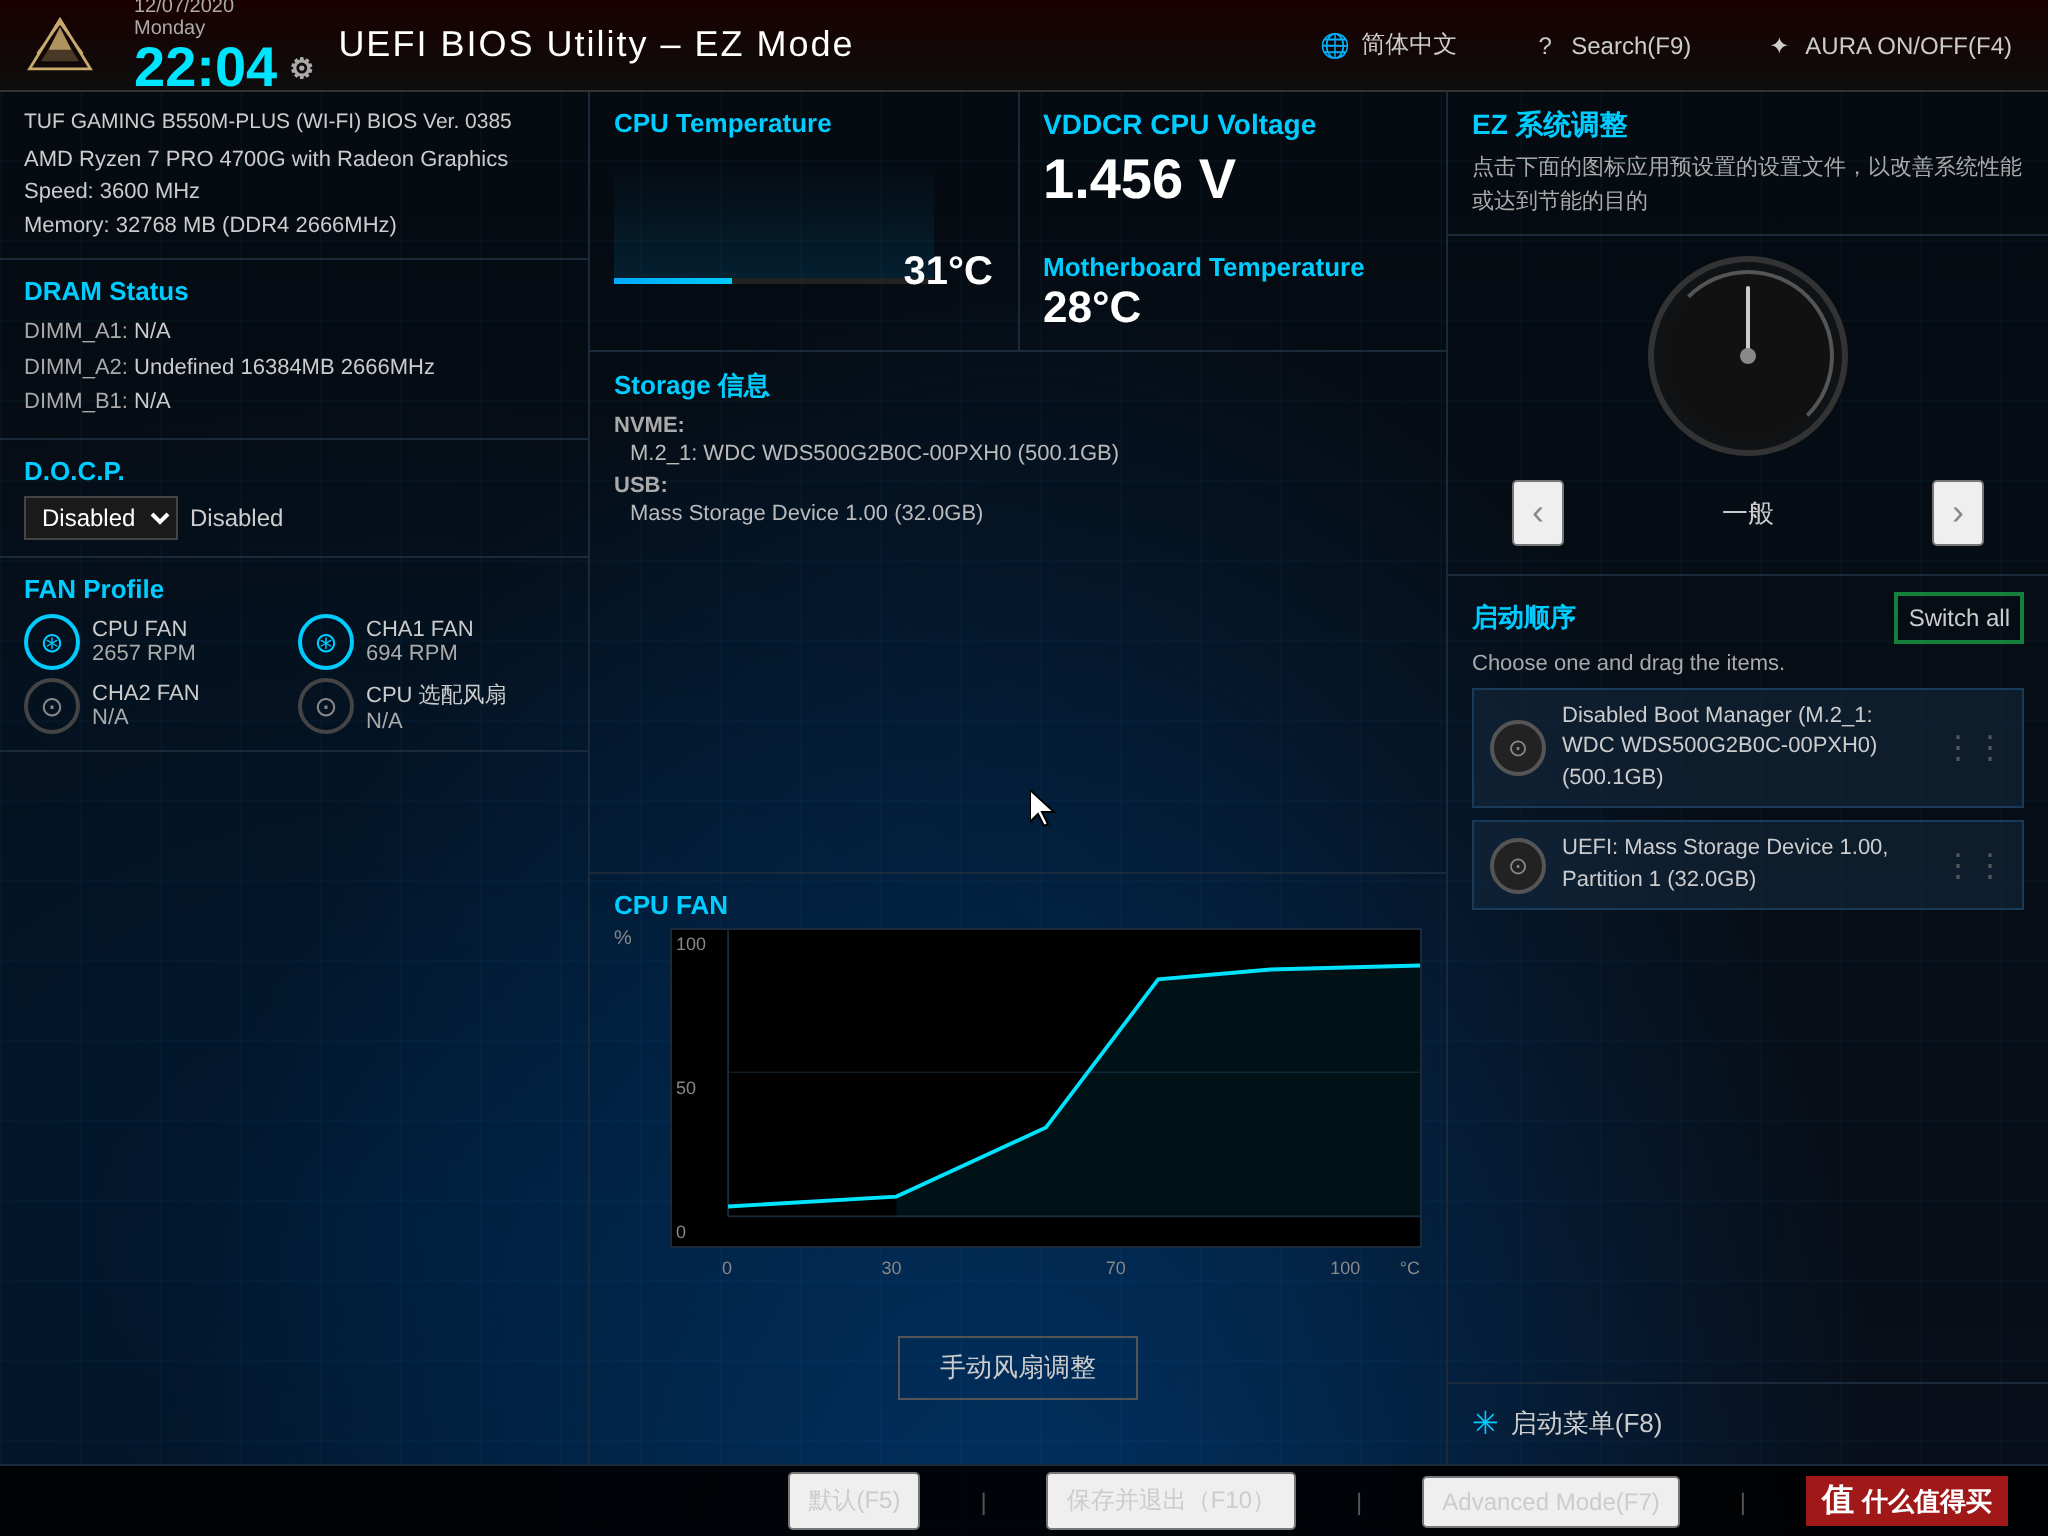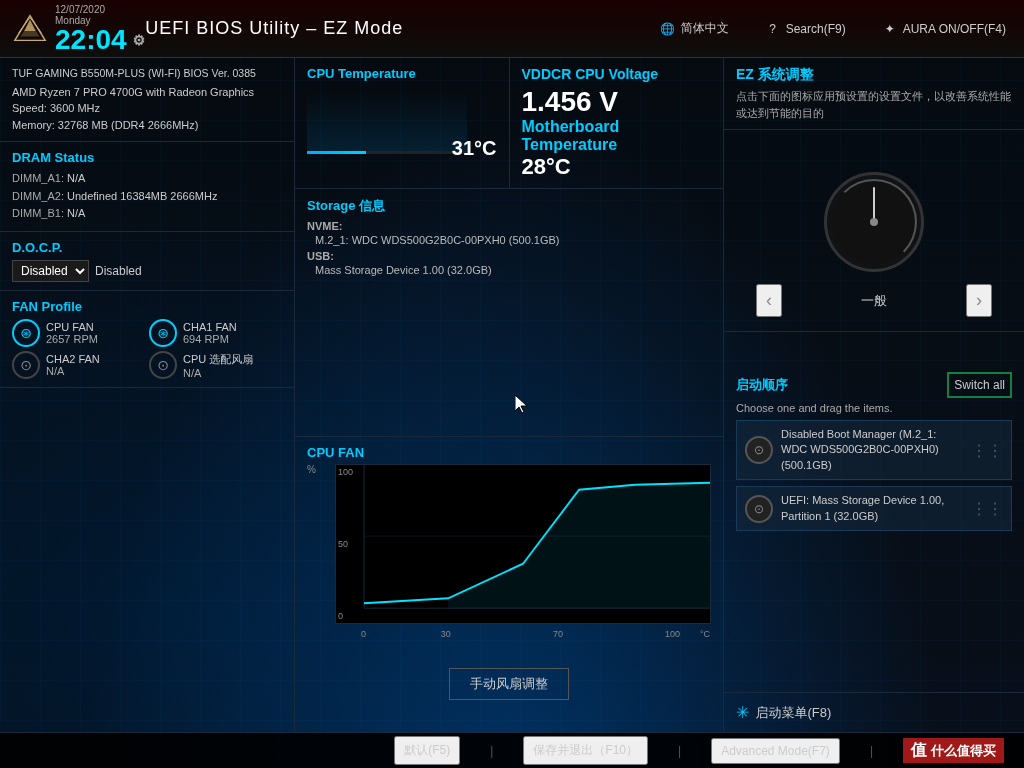--- a/index.html
+++ b/index.html
@@ -37,26 +37,27 @@
       position: relative;
       z-index: 1;
       width: 1024px;
       height: 768px;
       display: flex;
       flex-direction: column;
     }
 
     
     .header {
-      height: 58px;
+      height: 46px;
       background: linear-gradient(180deg, #1a0000 0%, #0d0d0d 100%);
       border-bottom: 1px solid #333;
       display: flex;
       align-items: center;
       padding: 0 10px;
+      gap: 12px;
     }
 
     .logo {
       width: 40px;
       height: 35px;
       display: flex;
       align-items: center;
       justify-content: center;
     }
 
@@ -225,23 +226,23 @@
 
     .vddcr-value {
       color: #fff;
       font-size: 28px;
       font-weight: bold;
       margin-top: 4px;
     }
 
     .mb-temp-title {
       color: #00ccff;
-      font-size: 16px;
-      font-weight: bold;
-      margin-top: 0;
+      font-size: 13px;
+      font-weight: bold;
+      margin-top: 20px;
     }
 
     .mb-temp-value {
       color: #fff;
       font-size: 22px;
       font-weight: bold;
     }
 
     
     .storage-section {
@@ -543,21 +544,20 @@
       flex: 1;
       border-right: 1px solid #1a2a3a;
       display: flex;
       flex-direction: column;
     }
 
     .col3 {
       width: 300px;
       display: flex;
       flex-direction: column;
-      gap: 32px;
     }
 
     .storage-label {
       color: #aaa;
       font-size: 11px;
       font-weight: bold;
       margin-bottom: 2px;
     }
 
     .storage-sub {

